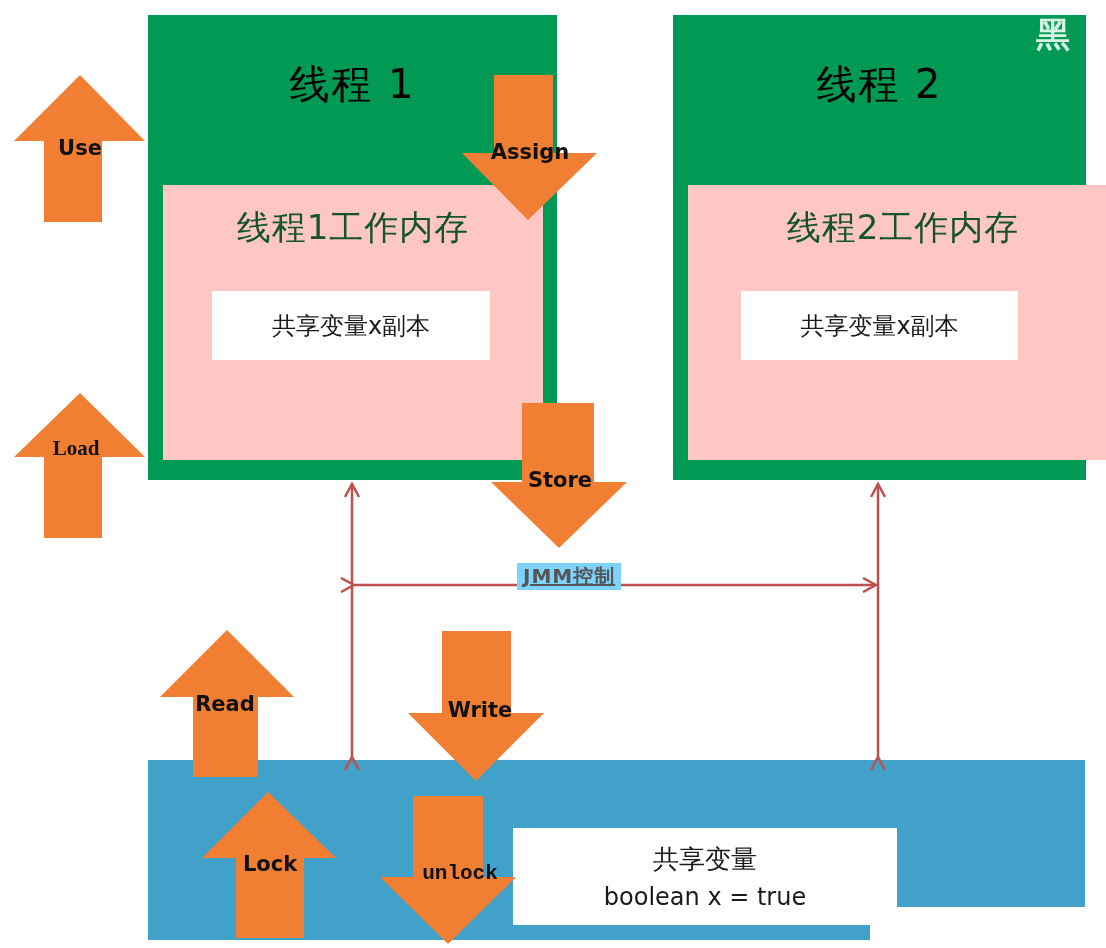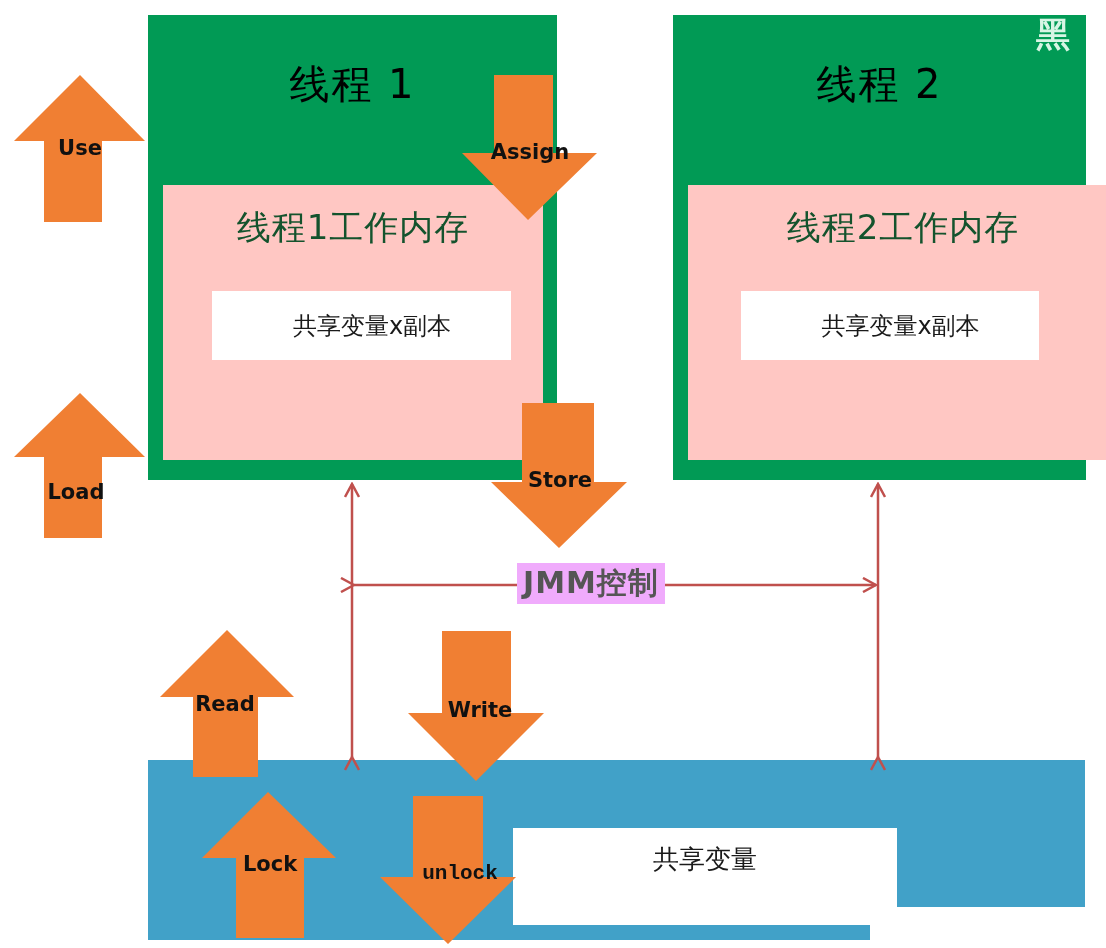--- a/index.html
+++ b/index.html
@@ -18,34 +18,34 @@
   }
   .workmem {
     background: #ffc7c3;
   }
   .workmem-title {
     position: absolute; left: 0; right: 0; top: 20px; text-align: center;
     color: #14532d; font-size: 34px; letter-spacing: 1px;
   }
   .copybox {
     background: #ffffff; color: #1a1a1a; font-size: 24px;
-    display: flex; align-items: center; justify-content: center; padding-left: 21px;
+    display: flex; align-items: center; justify-content: center;
   }
   .watermark {
     color: #d8f5e4; font-size: 34px; font-weight: bold;
   }
   .mainmem { background: #41a1c8; }
   .varbox {
     background: #ffffff; color: #1a1a1a; text-align: center;
   }
   .varbox .l1 { font-size: 26px; margin-top: 14px; }
   .varbox .l2 { font-size: 24px; margin-top: 6px; }
   .jmm-label {
-    color: #555555; font-size: 30px; font-weight: bold; letter-spacing: 1px;
-    background: #f0abfc; padding: 0 6px;
+    color: #555555; font-size: 20px; font-weight: bold; letter-spacing: 1px;
+    background: #7dd3fc; padding: 0 6px; text-decoration: underline;
   }
   svg.overlay { position: absolute; left: 0; top: 0; }
   .op-label {
     position: absolute; color: #111111; font-weight: bold; font-size: 21px;
     font-family: "DejaVu Sans", "Liberation Sans", sans-serif;
     text-align: center; white-space: nowrap;
   }
 </style>
 </head>
 <body>
@@ -66,20 +66,21 @@
 </div>
 <div class="abs copybox" style="left:741px; top:291px; width:277px; height:69px;">共享变量x副本</div>
 
 <div class="abs watermark" style="left:1036px; top:12px; width:70px; height:44px; overflow:hidden;">黑</div>
 
 <div class="abs mainmem" style="left:148px; top:760px; width:937px; height:147px;"></div>
 <div class="abs mainmem" style="left:148px; top:900px; width:722px; height:40px;"></div>
 
 <div class="abs varbox" style="left:513px; top:828px; width:384px; height:97px;">
   <div class="l1">共享变量</div>
+  <div class="l2">boolean x = true</div>
 </div>
 
 <svg class="overlay" width="1106" height="948">
   <defs>
     <marker id="openhead" markerWidth="16" markerHeight="16" refX="14" refY="8" orient="auto" markerUnits="userSpaceOnUse">
       <path d="M1,1 L14,8 L1,15" fill="none" stroke="#c0504d" stroke-width="2.5"></path>
     </marker>
   </defs>
 
   <line x1="352" y1="757" x2="352" y2="484" stroke="#c0504d" stroke-width="2.5" marker-start="url(#openhead)" marker-end="url(#openhead)"></line>
@@ -100,18 +101,18 @@
 
   <polygon fill="#f07f33" points="268,792 336,858 304,858 304,938 236,938 236,858 202,858"></polygon>
 
   <polygon fill="#f07f33" points="413,796 483,796 483,877 516,877 448,944 380,877 413,877"></polygon>
 </svg>
 
 <div class="abs jmm-label" style="left:517px; top:563px;">JMM控制</div>
 
 <div class="op-label" style="left:40px; top:136px; width:80px;">Use</div>
 <div class="op-label" style="left:480px; top:140px; width:100px;">Assign</div>
-<div class="op-label" style="left:36px; top:480px; width:80px;">Load</div>
+<div class="op-label" style="left:36px; top:436px; width:80px;font-family:Liberation Serif, serif;">Load</div>
 <div class="op-label" style="left:510px; top:468px; width:100px;">Store</div>
 <div class="op-label" style="left:185px; top:692px; width:80px;">Read</div>
 <div class="op-label" style="left:430px; top:698px; width:100px;">Write</div>
 <div class="op-label" style="left:230px; top:852px; width:80px;">Lock</div>
 <div class="op-label" style="left:405px; top:862px; width:110px;font-family:Liberation Mono, monospace;">unlock</div>
 
 </body></html>

